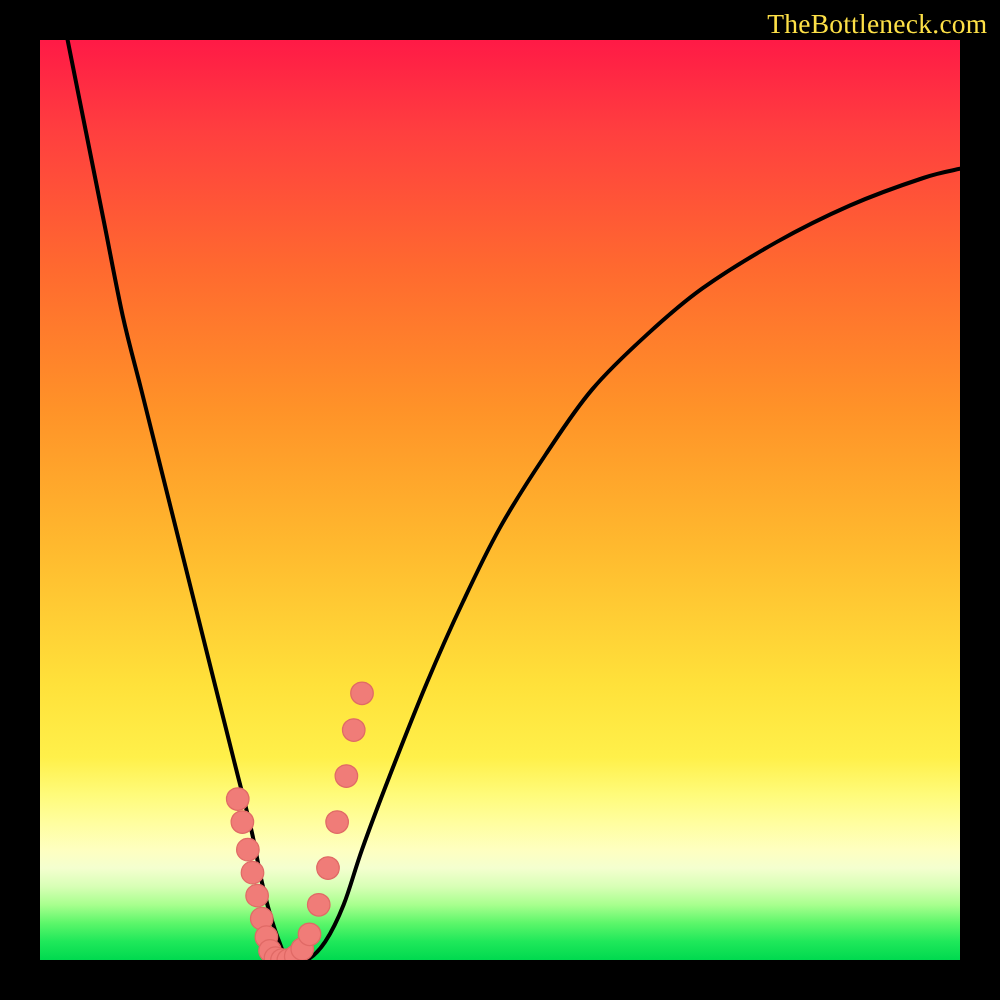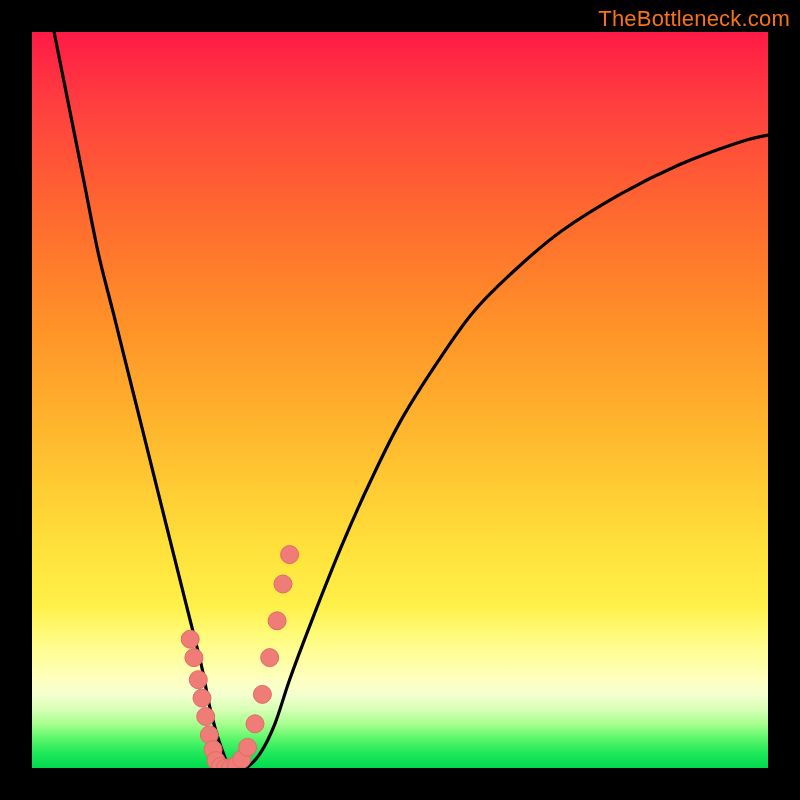--- a/index.html
+++ b/index.html
@@ -41,25 +41,26 @@
       #a8ff8e 94%,
       #5cf66a 96%,
       #1fe85a 98%,
       #00d94f 100%
     );
   }
   .watermark {
     position: absolute;
     top: 6px;
     right: 10px;
-    color: #f97316;
+    color: #fde047;
     font-size: 22px;
     font-weight: 400;
     letter-spacing: 0.2px;
     user-select: none;
+    font-family: Liberation Serif, serif;
   }
   svg.overlay {
     position: absolute;
     left: 0;
     top: 0;
     width: 736px;
     height: 736px;
   }
 </style>
 </head>

